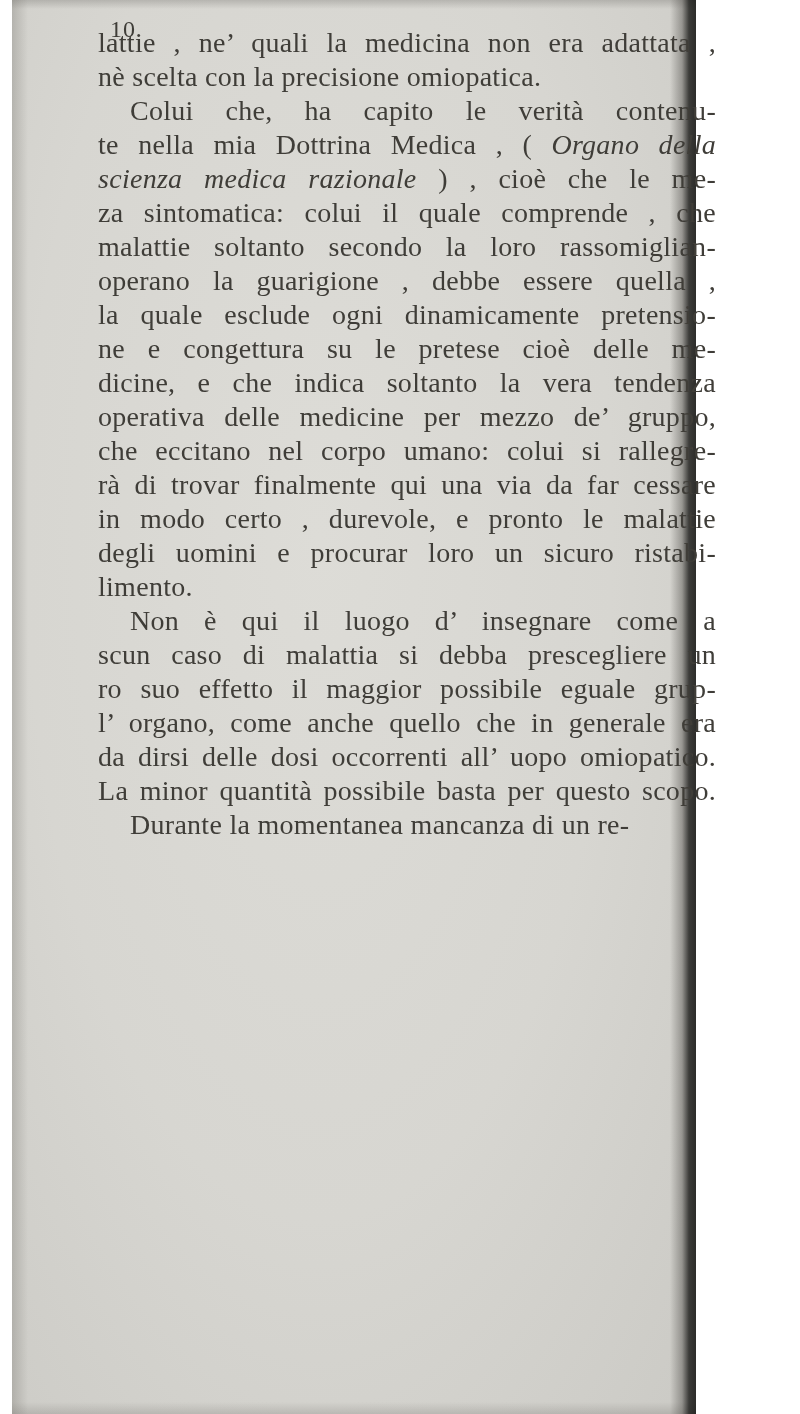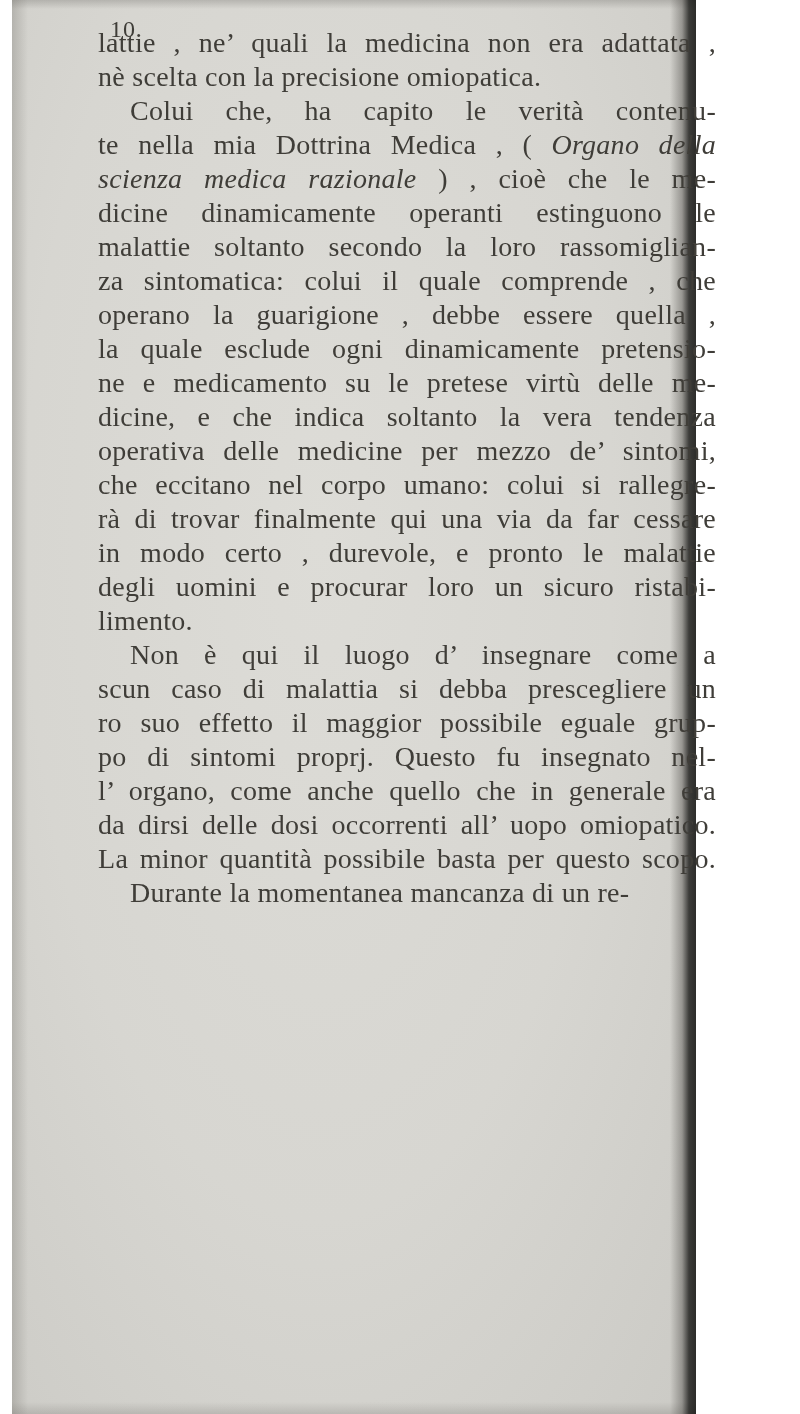--- a/index.html
+++ b/index.html
@@ -48,35 +48,33 @@
 <body>
 
 <div class="scan">
   <div class="page-number">10</div>
   <div class="page-text">
       <div class="line just"><span>lattie , ne’ quali la medicina non era adattata ,</span></div>
       <div class="line"><span>nè scelta con la precisione omiopatica.</span></div>
       <div class="line just indent"><span>Colui che, ha capito le verità contenu-</span></div>
       <div class="line just"><span>te nella mia Dottrina Medica , ( </span><span class="it">Organo della</span></div>
       <div class="line just"><span class="it">scienza medica razionale</span><span> ) , cioè che le me-</span></div>
-      <div class="line just"><span>dicine dinamicamente operanti estinguono le</span></div>
+      <div class="line just"><span>za sintomatica: colui il quale comprende , che</span></div>
       <div class="line just"><span>malattie soltanto secondo la loro rassomiglian-</span></div>
-      <div class="line just"><span>za sintomatica: colui il quale comprende , che</span></div>
       <div class="line just"><span>operano la guarigione , debbe essere quella ,</span></div>
       <div class="line just"><span>la quale esclude ogni dinamicamente pretensio-</span></div>
-      <div class="line just"><span>ne e medicamento su le pretese virtù delle me-</span></div>
+      <div class="line just"><span>ne e congettura su le pretese cioè delle me-</span></div>
       <div class="line just"><span>dicine, e che indica soltanto la vera tendenza</span></div>
-      <div class="line just"><span>operativa delle medicine per mezzo de’ sintomi,</span></div>
+      <div class="line just"><span>operativa delle medicine per mezzo de’ gruppo,</span></div>
       <div class="line just"><span>che eccitano nel corpo umano: colui si rallegre-</span></div>
       <div class="line just"><span>rà di trovar finalmente qui una via da far cessare</span></div>
       <div class="line just"><span>in modo certo , durevole, e pronto le malattie</span></div>
       <div class="line just"><span>degli uomini e procurar loro un sicuro ristabi-</span></div>
       <div class="line"><span>limento.</span></div>
       <div class="line just indent"><span>Non è qui il luogo d’ insegnare come a</span></div>
       <div class="line just"><span>scun caso di malattia si debba prescegliere un</span></div>
       <div class="line just"><span>ro suo effetto il maggior possibile eguale grup-</span></div>
-      <div class="line just"><span>po di sintomi proprj. Questo fu insegnato nel-</span></div>
       <div class="line just"><span>l’ organo, come anche quello che in generale era</span></div>
       <div class="line just"><span>da dirsi delle dosi occorrenti all’ uopo omiopatico.</span></div>
       <div class="line just"><span>La minor quantità possibile basta per questo scopo.</span></div>
       <div class="line indent"><span>Durante la momentanea mancanza di un re-</span></div>
     </div>
 </div>
 
 </body></html>

